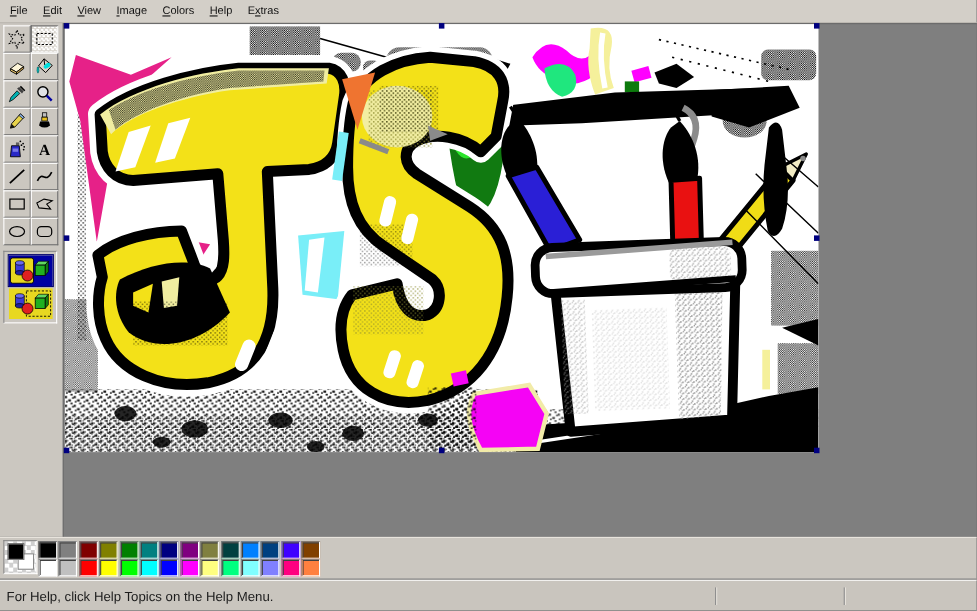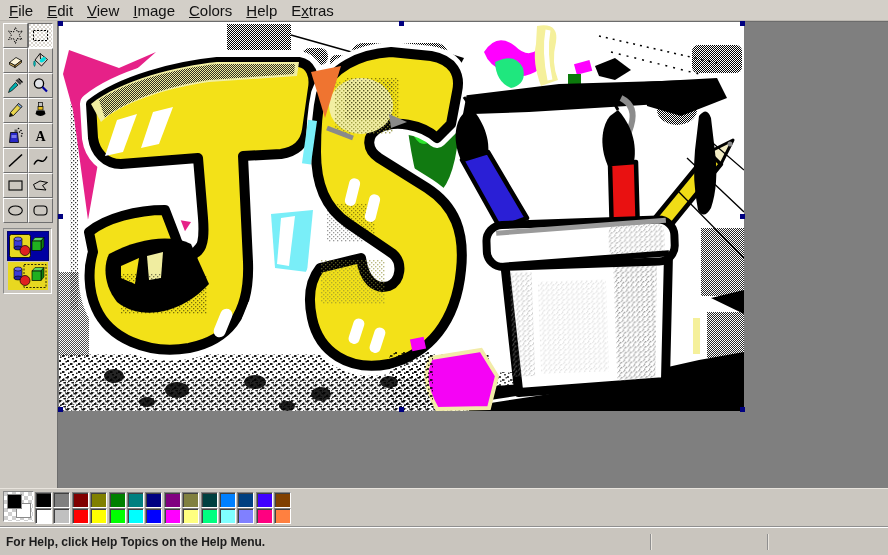--- a/index.html
+++ b/index.html
@@ -2,21 +2,21 @@
 <html><head>
 <meta charset="utf-8">
 <style>
   html,body{margin:0;padding:0;background:#555;}
   .app{position:relative;width:888px;height:555px;background:#7f7f7f;overflow:hidden;
        font-family:"Liberation Sans",sans-serif;color:#111;cursor:default;-webkit-font-smoothing:antialiased;}
   
   .menubar{position:absolute;left:0;top:0;width:888px;height:21px;background:#d3cfc8;
            display:flex;align-items:center;padding-left:2px;box-sizing:border-box;
            border-bottom:1px solid #bdb9b2;}
-  .menu-item{font-size:15px;padding:1px 7px;white-space:nowrap;}
+  .menu-item{font-size:10px;padding:1px 7px;white-space:nowrap;}
   .menu-item u{text-decoration:underline;}
   
   .toolbox{position:absolute;left:0;top:21px;width:57px;height:467px;background:#cbc7c0;}
   .tools{position:absolute;left:3px;top:2px;width:50px;display:flex;flex-wrap:wrap;}
   .tool{width:23px;height:23px;background:#cbc7c0;border:1px solid;
         border-color:#ffffff #6f6f6f #6f6f6f #ffffff;display:flex;align-items:center;justify-content:center;}
   .tool svg{width:19px;height:19px;display:block;}
   .tool.pressed{border-color:#6f6f6f #ffffff #ffffff #6f6f6f;
         background:conic-gradient(#fff 0 25%,#d9d5ce 0 50%,#fff 0 75%,#d9d5ce 0) 0 0/4px 4px;}
   .tool-options{position:absolute;left:3px;top:207px;width:49px;height:66px;background:#cbc7c0;
@@ -41,21 +41,21 @@
         border:1px solid;border-color:#8a8a8a #ffffff #ffffff #8a8a8a;box-sizing:border-box;
         background:conic-gradient(#fff 0 25%,#cfcfcf 0 50%,#fff 0 75%,#cfcfcf 0) 0 0/8px 8px;}
   .swatch-bg{position:absolute;left:12px;top:11px;width:13px;height:13px;border:1px solid #8a8a8a;}
   .swatch-fg{position:absolute;left:3px;top:2px;width:13px;height:13px;border:1px solid #8a8a8a;}
   .swatch-grid{position:absolute;left:35px;top:4px;display:flex;flex-direction:column;}
   .swatch-row{display:flex;height:16px;}
   .swatch{width:15px;height:14px;border:1px solid;border-color:#808080 #ffffff #ffffff #808080;
         box-shadow:inset 1px 1px 0 #404040;margin-right:1.4px;}
   
   .statusbar{position:absolute;left:0;top:526px;width:888px;height:29px;background:#c9c5be;
-        border-top:1px solid #8f8f8f;box-shadow:inset 0 1px 0 #ffffff;font-weight:bold;}
+        border-top:1px solid #8f8f8f;box-shadow:inset 0 1px 0 #ffffff;}
   .status-text{position:absolute;left:6px;top:8px;font-size:12px;color:#1c1c1c;}
   .status-sep{position:absolute;top:7px;width:1px;height:16px;background:#8f8f8f;box-shadow:1px 0 0 #e9e5de;}
   .sep-1{left:650px;} .sep-2{left:767px;}
 </style>
 </head>
 <body>
 
 <div class="app">
 
   <div class="menubar" id="menubar">

